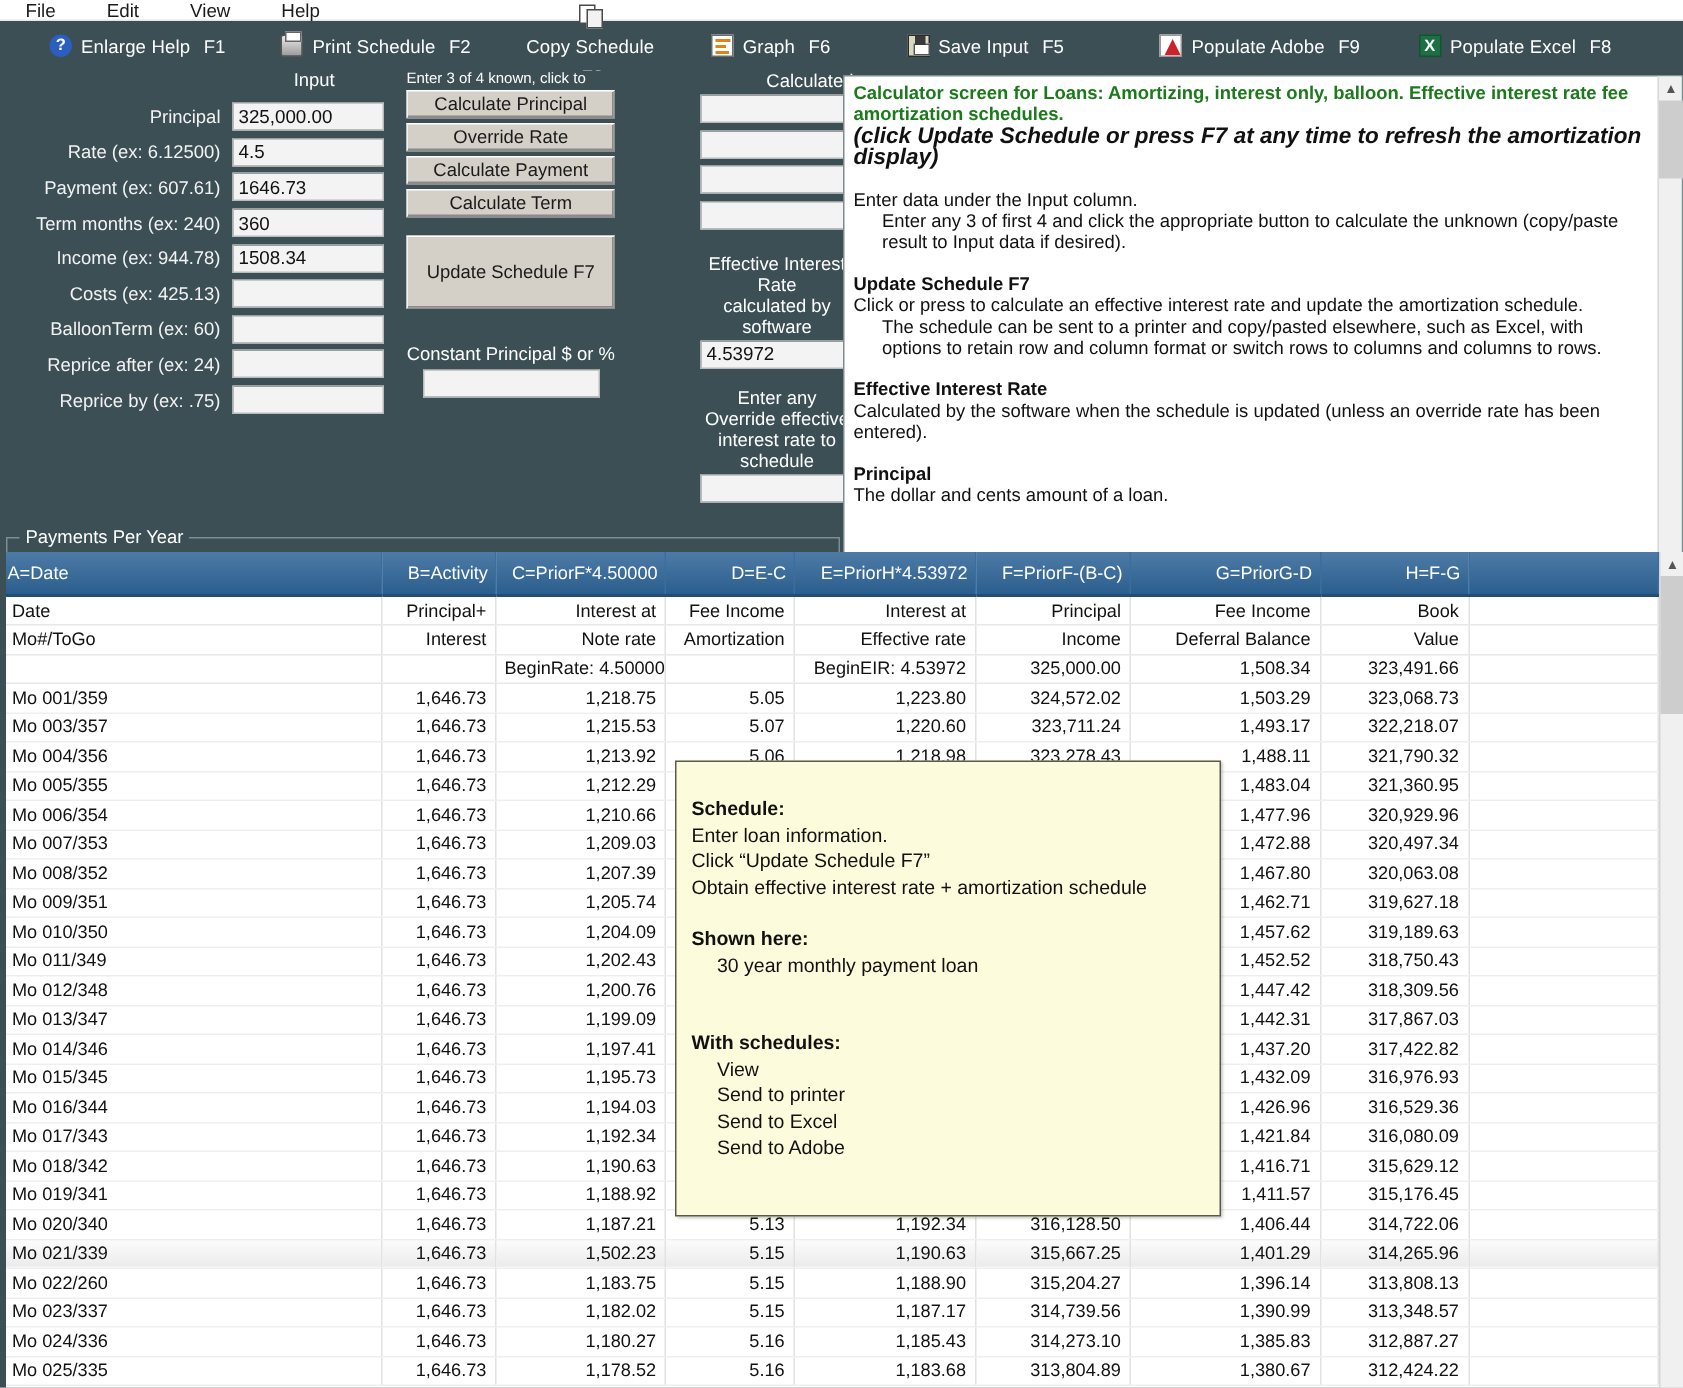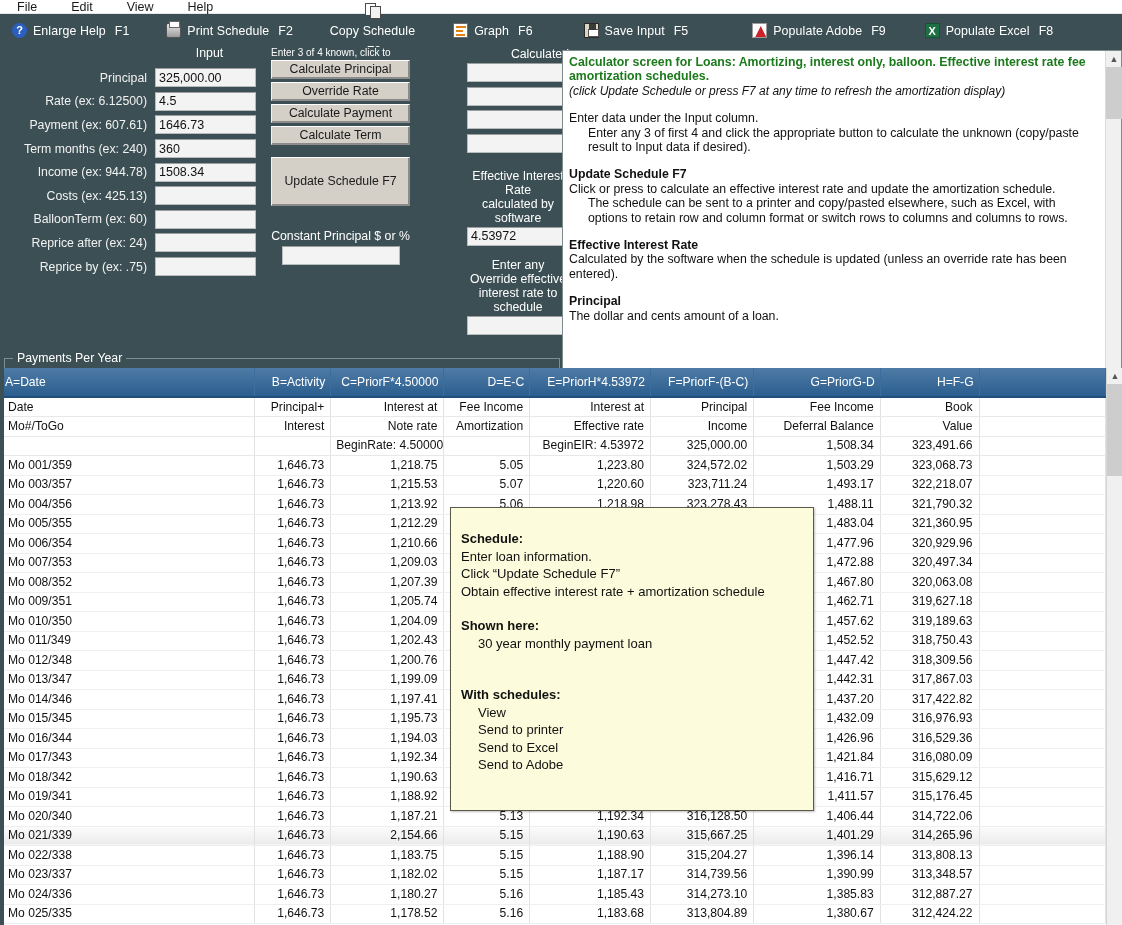--- a/index.html
+++ b/index.html
@@ -21,21 +21,21 @@
   }
   #menubar .mi {
     font-size:12.5px; color:#1a1a1a; margin-right:28px; cursor:default;
     padding:2px 3px;
   }
 
   
   #toolbar {
     height:33px; background:#3c4f54;
     display:flex; align-items:center;
-    padding-left:6px;
+    padding-left:27px;
   }
   .tbtn {
     display:flex; align-items:center; gap:6px;
     margin-right:12px; cursor:default; white-space:nowrap;
     padding:2px 4px;
   }
   .tbtn .lbl { font-size:12.4px; color:#fff; letter-spacing:0.1px; }
   .tbtn .key { font-size:12.4px; color:#fff; margin-left:3px;}
   .ic { width:15px; height:15px; flex:0 0 15px; position:relative; display:inline-block;}
 
@@ -119,21 +119,21 @@
   #helpwrap {
     position:absolute; left:562px; top:3px; width:560px; height:359px;
     background:#ffffff; border:1px solid #7f8c8d;
     display:flex;
   }
   #helptext {
     flex:1 1 auto; padding:4px 8px 4px 6px; overflow:hidden;
     color:#111; font-size:12.3px; line-height:14.4px;
   }
   #helptext .h-green { color:#1c7a1c; font-weight:bold; }
-  #helptext .h-ital { font-style:italic; font-size:12px; }
+  #helptext .h-ital { font-style:italic; font-size:15px;font-weight:bold; }
   #helptext .h-bold { font-weight:bold; }
   #helptext p { margin:0; }
   #helptext .sp { height:13px; }
   #helptext .ind1 { padding-left:19px; }
 
   
   .vsb {
     width:16px; flex:0 0 16px; background:#f0f0f0;
     border-left:1px solid #dadada; position:relative;
   }
@@ -658,30 +658,30 @@
             <td>5.13</td>
             <td>1,192.34</td>
             <td>316,128.50</td>
             <td>1,406.44</td>
             <td>314,722.06</td>
             <td></td>
           </tr>
           <tr class="hl">
             <td class="lft">Mo 021/339</td>
             <td>1,646.73</td>
-            <td>2,154.66</td>
+            <td>1,502.23</td>
             <td>5.15</td>
             <td>1,190.63</td>
             <td>315,667.25</td>
             <td>1,401.29</td>
             <td>314,265.96</td>
             <td></td>
           </tr>
           <tr>
-            <td class="lft">Mo 022/338</td>
+            <td class="lft">Mo 022/260</td>
             <td>1,646.73</td>
             <td>1,183.75</td>
             <td>5.15</td>
             <td>1,188.90</td>
             <td>315,204.27</td>
             <td>1,396.14</td>
             <td>313,808.13</td>
             <td></td>
           </tr>
           <tr>

